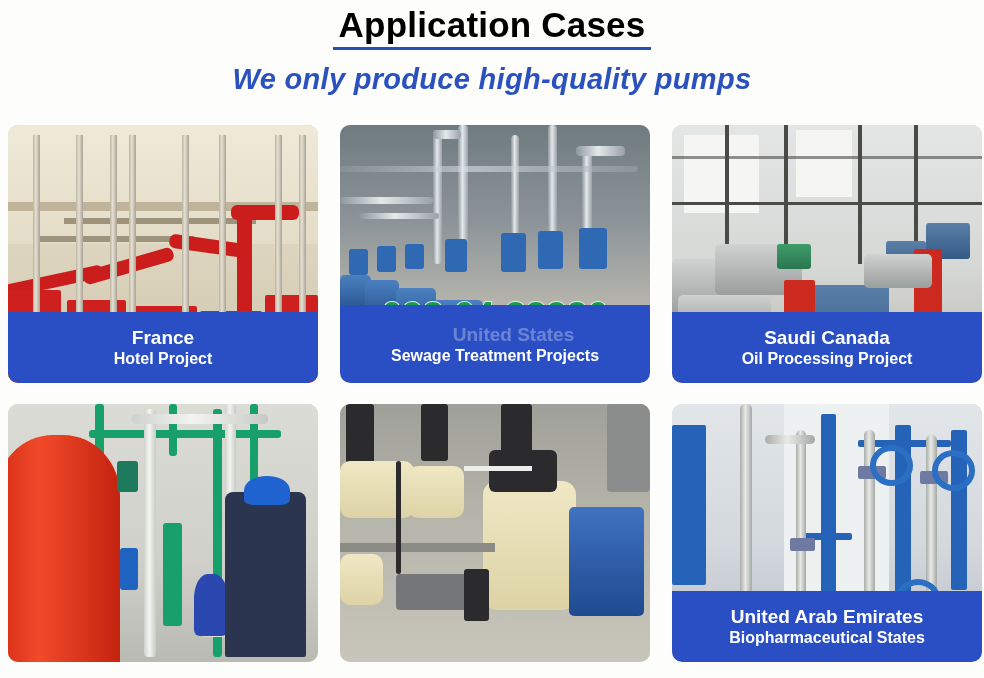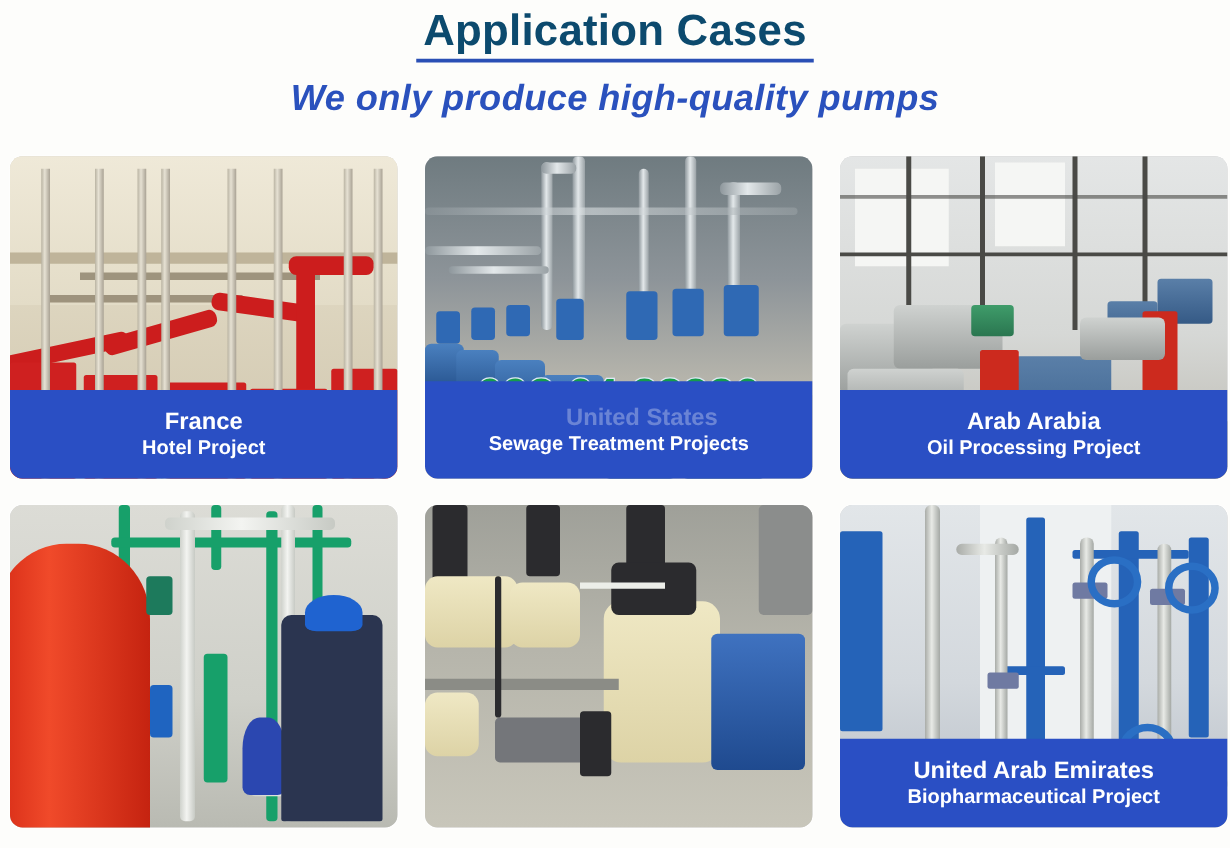--- a/index.html
+++ b/index.html
@@ -9,21 +9,21 @@
     font-family:"Liberation Sans","DejaVu Sans",sans-serif;
     overflow:hidden;
   }
   .page{position:relative;width:984px;height:678px;}
 
   
   .header{text-align:center;padding-top:6px;}
   .title{
     display:inline-block;
     font-size:35px;font-weight:bold;letter-spacing:.2px;
-    color:#0c4a6e;
+    color:#000000;
     border-bottom:3px solid #2a4fb5;
     padding:0 6px 3px 6px;
     line-height:38px;
   }
   .subtitle{
     margin-top:13px;
     font-size:29px;font-weight:bold;font-style:italic;
     color:#2a51bd;letter-spacing:.3px;
     line-height:32px;
   }
@@ -244,21 +244,21 @@
           <div class="bluebox" style="left:44%;top:62%;width:26%;height:32%;"></div>
           <div class="bluebox" style="left:82%;top:38%;width:14%;height:14%;"></div>
           <div class="bluebox" style="left:69%;top:45%;width:13%;height:13%;"></div>
           <div class="redbox" style="left:36%;top:60%;width:10%;height:32%;"></div>
           <div class="redbox" style="left:78%;top:48%;width:9%;height:26%;"></div>
           <div class="silver" style="left:62%;top:50%;width:22%;height:13%;"></div>
           <div class="bluebox" style="left:34%;top:46%;width:11%;height:10%;background:linear-gradient(180deg,#3f9c6a,#2a7650);"></div>
         </div>
       </div>
       <div class="banner">
-        <span class="l1">Arab Arabia</span>
+        <span class="l1">Saudi Canada</span>
         <span class="l2">Oil Processing Project</span>
       </div>
     </div>
 
     <div class="card">
       <div class="photo">
         <div class="ph p4">
           <div class="green" style="left:28%;top:0%;width:9px;height:26%;"></div>
           <div class="green" style="left:52%;top:0%;width:8px;height:20%;"></div>
           <div class="green" style="left:66%;top:2%;width:9px;height:96%;"></div>
@@ -324,18 +324,18 @@
           <div class="flange" style="left:38%;top:52%;width:8%;height:5%;"></div>
           <div class="wheel" style="left:64%;top:16%;width:10%;height:11%;"></div>
           <div class="wheel" style="left:84%;top:18%;width:10%;height:11%;"></div>
           <div class="wheel" style="left:72%;top:68%;width:11%;height:12%;"></div>
           <div class="bluepanel" style="left:8%;top:78%;width:14%;height:14%;border-radius:4px;background:#3f8ad6;"></div>
           <div class="bluepanel" style="left:48%;top:76%;width:14%;height:14%;border-radius:4px;"></div>
         </div>
       </div>
       <div class="banner">
         <span class="l1">United Arab Emirates</span>
-        <span class="l2">Biopharmaceutical Project</span>
+        <span class="l2">Biopharmaceutical States</span>
       </div>
     </div>
 
   </div>
 </div>
 
 </body></html>

